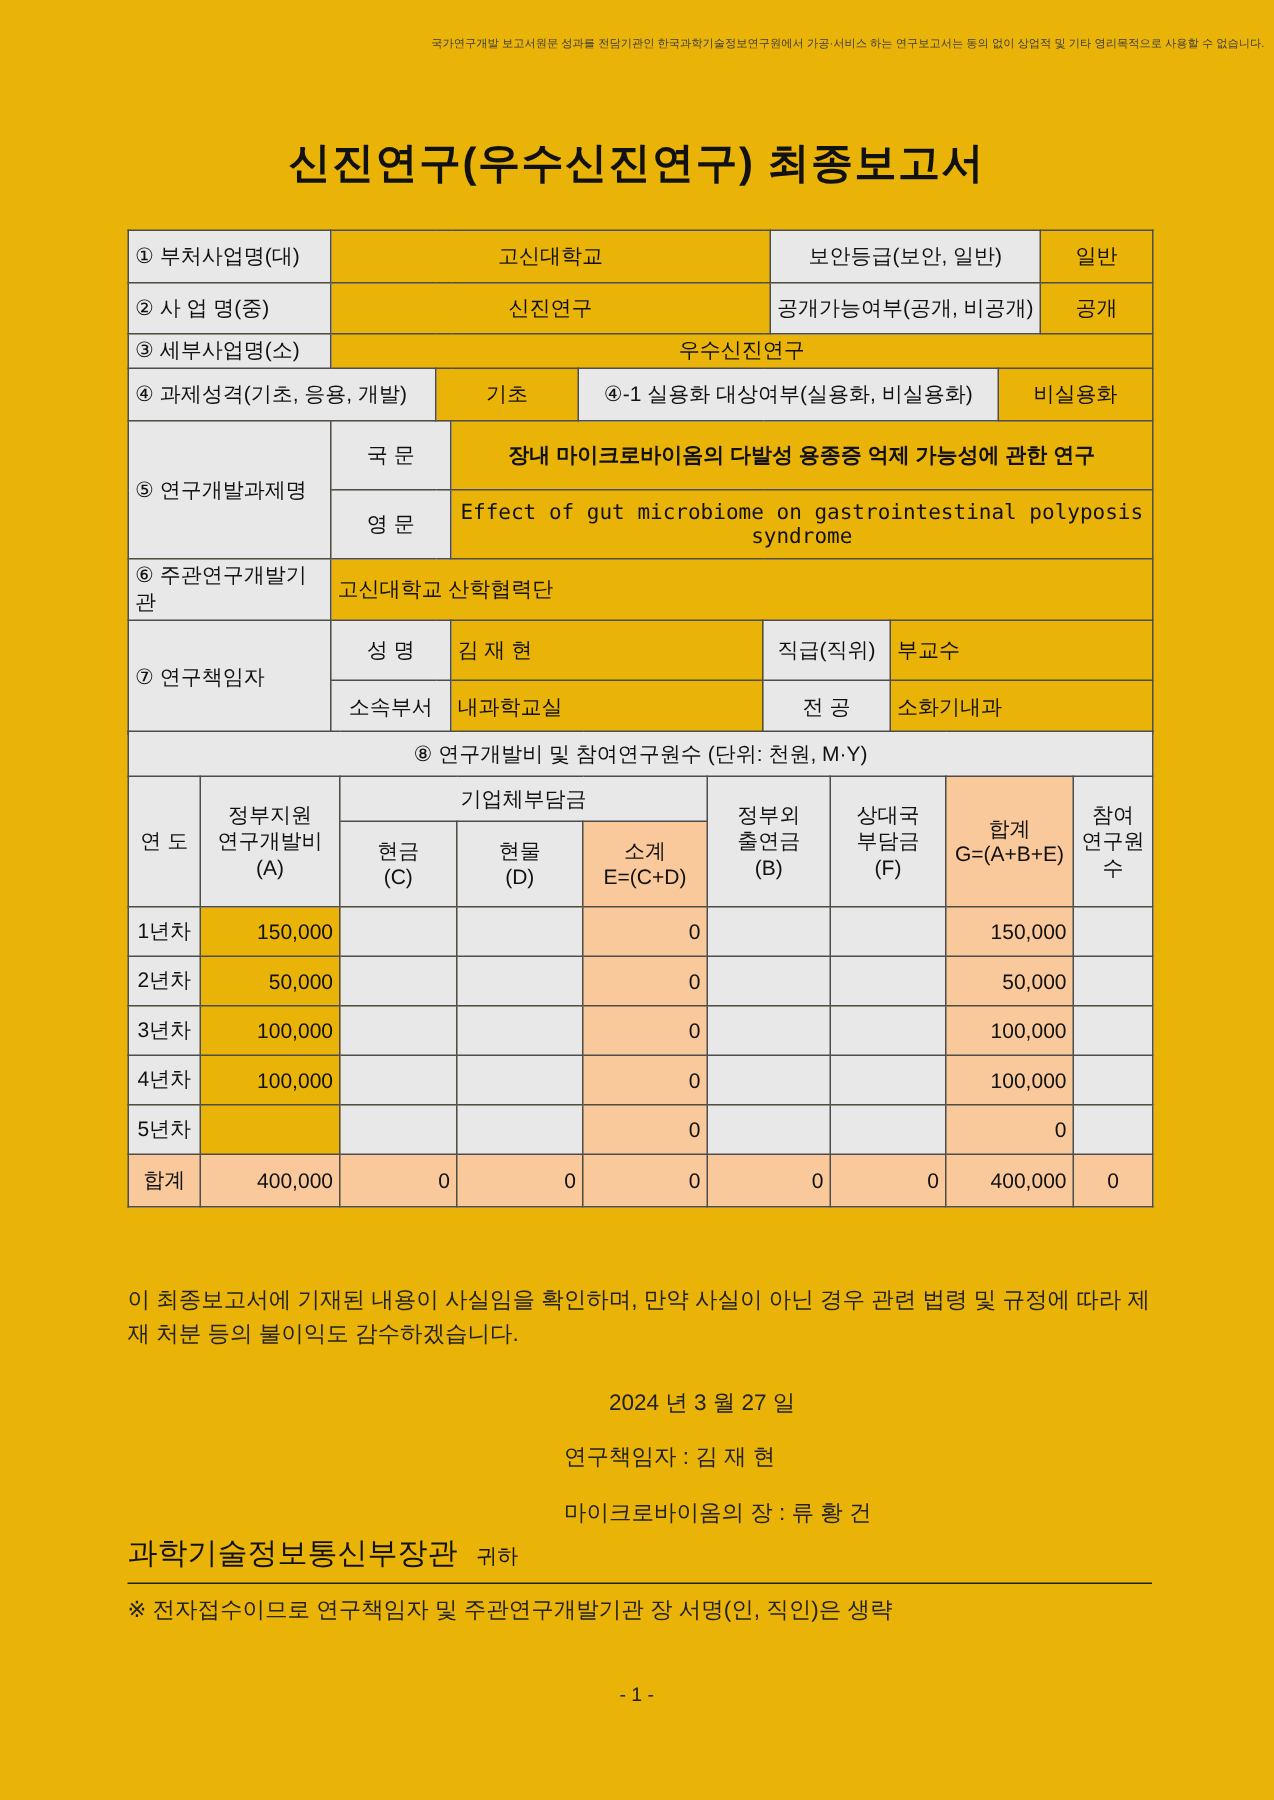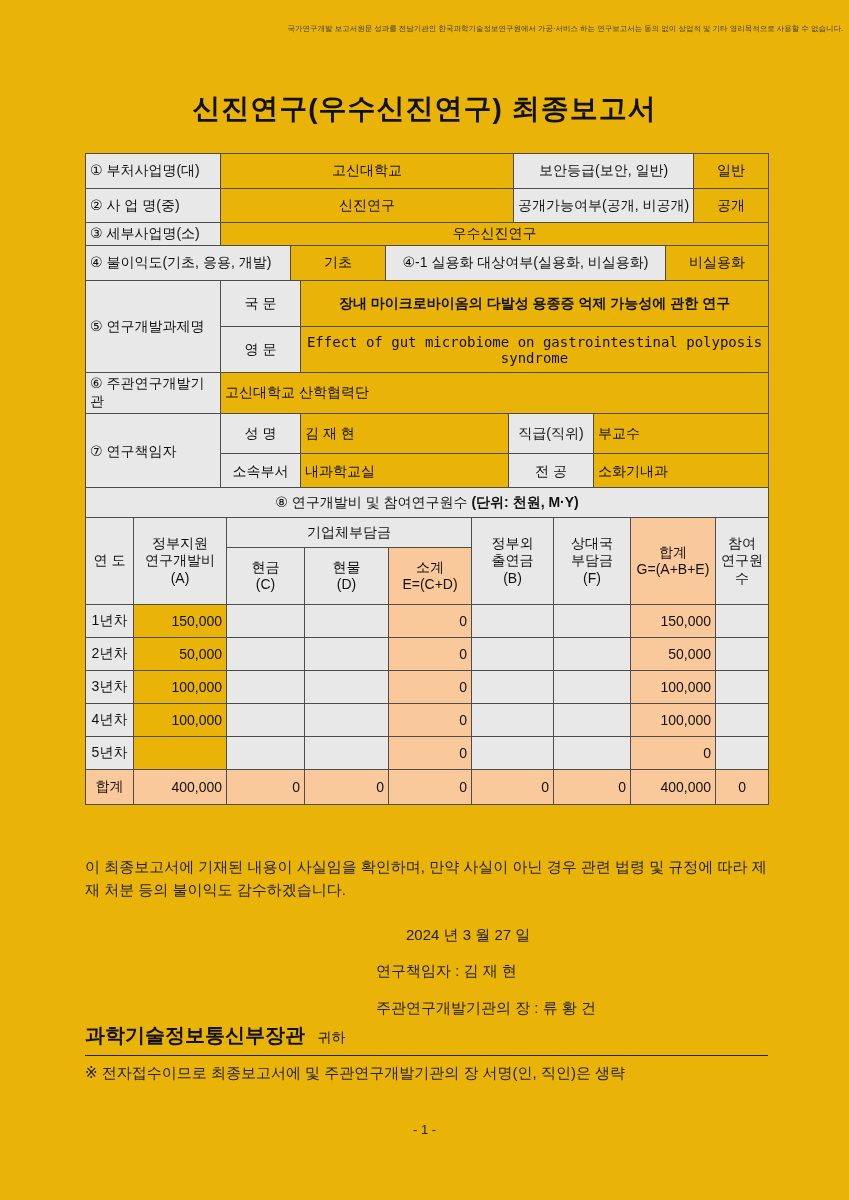--- a/index.html
+++ b/index.html
@@ -19,30 +19,30 @@
   .lbl   { background:#e8e8e8; }
   .hl    { background:#fac99b; }
   .al    { text-align:left; padding-left:8px; }
   .ctr   { text-align:center; }
   .rt    { text-align:right; padding-right:8px; }
   .vpad  { padding-left:14px; }
   .pre   { white-space:pre-line; line-height:1.25; }
   .kr-title { font-weight:bold; font-size:14.5px; }
   .en-title { font-family:"DejaVu Sans Mono","Liberation Mono",monospace; font-size:13.5px; }
   .bhead { font-size:13px; }
-  .unit-bold { font-weight:bold;margin-top:46px; }
+  .unit-bold { font-weight:normal;margin-top:46px; }
   #tableC td { border-bottom:2px solid #333; }
 
   .statement { position:absolute; left:85px; top:856px; width:690px; font-size:15px; line-height:1.5; color:#222; }
   .sig-date  { position:absolute; left:406px; top:926px; font-size:15px; color:#222; }
   .sig-pi    { position:absolute; left:376px; top:962px; font-size:15px; color:#222; }
   .sig-head  { position:absolute; left:376px; top:999px; font-size:15px; color:#222; }
   .minister-line { position:absolute; left:85px; top:1022px; width:683px;
                    border-bottom:1.5px solid #222; padding-bottom:6px; }
-  .minister-name { font-size:20px; font-weight:bold; color:#111; }
+  .minister-name { font-size:20px; font-weight:normal; color:#111; }
   .minister-hon  { font-size:14px; font-weight:normal; color:#111; margin-left:8px; }
   .note { position:absolute; left:85px; top:1064px; width:690px; font-size:15px; color:#222; }
   .page-num { position:absolute; left:0; top:1122px; width:100%; text-align:center; font-size:13px; color:#222; }
 </style>
 </head>
 <body>
 
 <div class="page">
 
   <div class="disclaimer">국가연구개발 보고서원문 성과를 전담기관인 한국과학기술정보연구원에서 가공·서비스 하는 연구보고서는 동의 없이 상업적 및 기타 영리목적으로 사용할 수 없습니다.</div>
@@ -73,21 +73,21 @@
       <td class="lbl al">② 사 업 명(중)</td>
       <td class="ctr" colspan="5">신진연구</td>
       <td class="lbl ctr" colspan="3" style="padding:2px 1px">공개가능여부(공개, 비공개)</td>
       <td class="ctr">공개</td>
     </tr>
     <tr style="height:19px">
       <td class="lbl al">③ 세부사업명(소)</td>
       <td class="ctr" colspan="9">우수신진연구</td>
     </tr>
     <tr style="height:35px">
-      <td class="lbl al" colspan="2">④ 불이익도(기초, 응용, 개발)</td>
+      <td class="lbl al" colspan="2">④ 과제성격(기초, 응용, 개발)</td>
       <td class="ctr" colspan="2">기초</td>
       <td class="lbl ctr" colspan="4" style="padding:2px 1px">④-1 실용화 대상여부(실용화, 비실용화)</td>
       <td class="ctr" colspan="2">비실용화</td>
     </tr>
     <tr style="height:46px">
       <td class="lbl al" rowspan="2">⑤ 연구개발과제명</td>
       <td class="lbl ctr" colspan="2">국 문</td>
       <td class="ctr kr-title" colspan="7">장내 마이크로바이옴의 다발성 용종증 억제 가능성에 관한 연구</td>
     </tr>
     <tr style="height:46px">
@@ -225,24 +225,24 @@
       <td class="hl ctr">0</td>
     </tr>
   </tbody>
     </table>
 
 
   <div class="statement">이 최종보고서에 기재된 내용이 사실임을 확인하며, 만약 사실이 아닌 경우 관련 법령 및 규정에 따라 제재 처분 등의 불이익도 감수하겠습니다.</div>
 
   <div class="sig-date">2024 년  3 월  27 일</div>
   <div class="sig-pi">연구책임자 :  김 재 현</div>
-  <div class="sig-head">주관연구개발기관의 장 :  류 황 건</div>
+  <div class="sig-head">마이크로바이옴의 장 :  류 황 건</div>
 
   <div class="minister-line">
     <span class="minister-name">과학기술정보통신부장관</span>
     <span class="minister-hon">귀하</span>
   </div>
 
-  <div class="note">※ 전자접수이므로 최종보고서에 및 주관연구개발기관의 장 서명(인, 직인)은 생략</div>
+  <div class="note">※ 전자접수이므로 연구책임자 및 주관연구개발기관 장 서명(인, 직인)은 생략</div>
 
   <div class="page-num">- 1 -</div>
 
 </div>
 
 </body></html>

